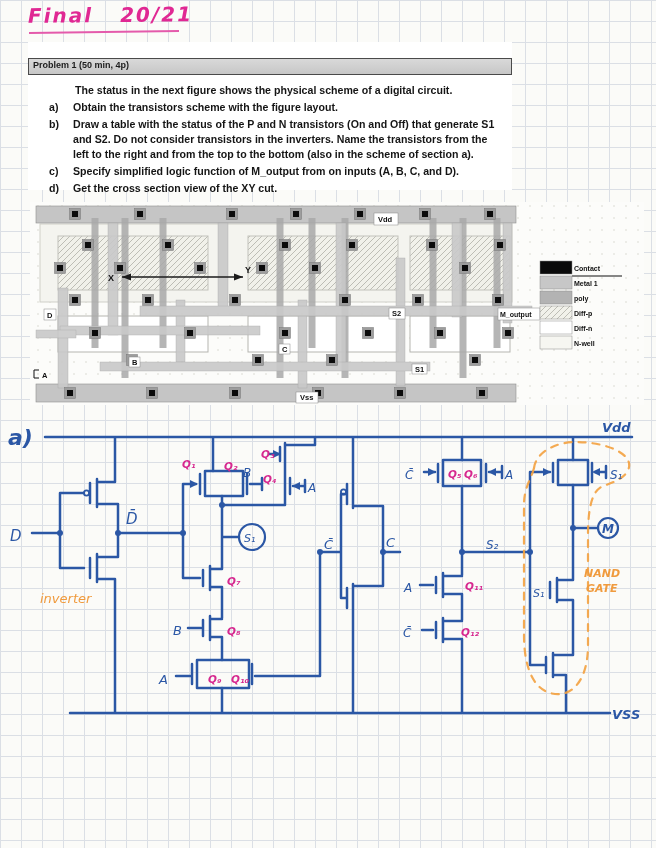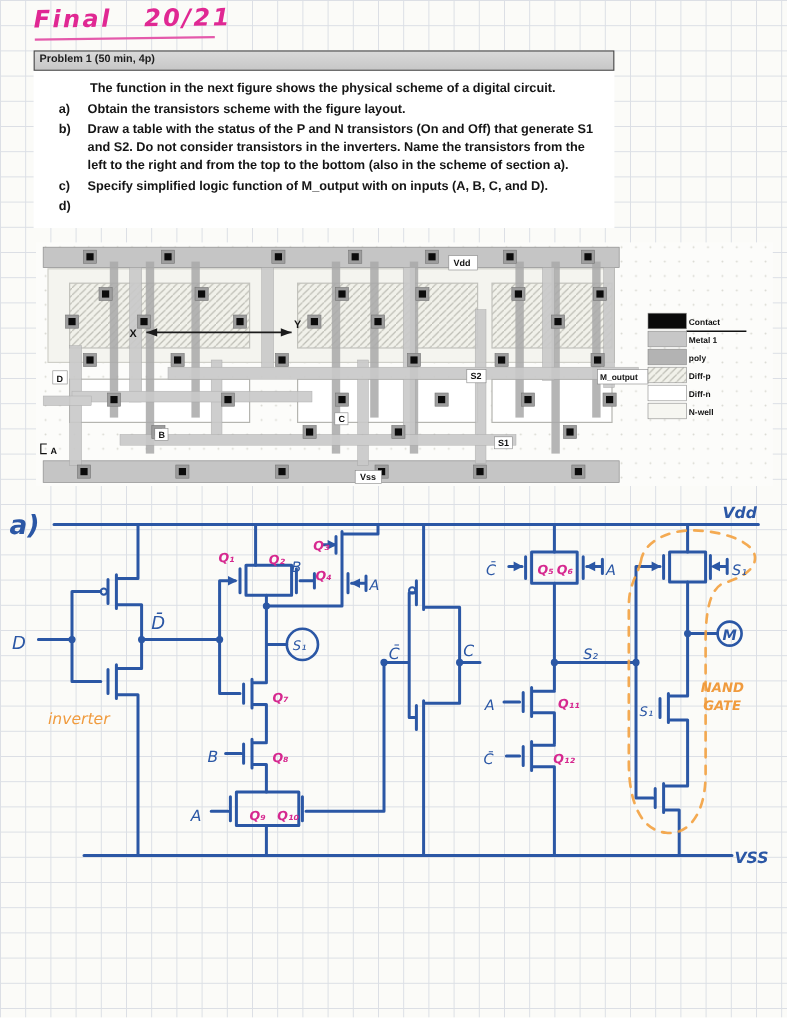--- a/index.html
+++ b/index.html
@@ -26,20 +26,21 @@
   }
   .problem-block{
     position:absolute;left:28px;top:42px;width:484px;height:148px;
     background:#ffffff;
   }
   .problem-header{
     height:14px;border:1px solid #4a4a4a;
     background:linear-gradient(#d9d9d9,#c7c7c7);
     font-size:9px;font-weight:bold;color:#1c1c1c;
     padding:1px 0 0 4px;
+    margin-top:16px;
   }
   .stmt{padding-top:8px;font-size:10.6px;font-weight:bold;color:#151515;line-height:15px;}
   .stmt-intro{margin-left:47px;}
   .stmt-row{display:flex;margin-top:2px;}
   .stmt-marker{width:24px;margin-left:21px;flex:none;}
   .stmt-text{width:428px;}
   svg text{font-family:"DejaVu Sans",sans-serif;}
   .fig-label{font-family:"Liberation Sans",sans-serif;font-weight:bold;fill:#111;}
   .hw{font-style:italic;}
 </style>
@@ -323,32 +324,33 @@
     </g>
   </g>
 </svg>
 
 <div class="title">Final 20/21</div>
 <div class="title-underline"></div>
 
 <div class="problem-block">
   <div class="problem-header">Problem 1 (50 min, 4p)</div>
   <div class="stmt">
-    <div class="stmt-intro">The function in the next figure shows the physical scheme of a digital circuit.</div>
+    <div class="stmt-intro">The status in the next figure shows the physical scheme of a digital circuit.</div>
     <div class="stmt-row">
       <span class="stmt-marker">a)</span>
       <span class="stmt-text">Obtain the transistors scheme with the figure layout.</span>
     </div>
     <div class="stmt-row">
       <span class="stmt-marker">b)</span>
       <span class="stmt-text">Draw a table with the status of the P and N transistors (On and Off)  that generate S1 and S2. Do not consider transistors in the inverters. Name the transistors from the left to the right and from the top to the bottom (also in the scheme of section a).</span>
     </div>
     <div class="stmt-row">
       <span class="stmt-marker">c)</span>
-      <span class="stmt-text">Specify simplified logic function of M_output with on inputs (A, B, C, and D).</span>
+      <span class="stmt-text">Specify simplified logic function of M_output from on inputs (A, B, C, and D).</span>
     </div>
     <div class="stmt-row">
       <span class="stmt-marker">d)</span>
+      <span class="stmt-text">Get the cross section view of the XY cut.</span>
     </div>
   </div>
 </div>
 
 </div>
 
 </body></html>

